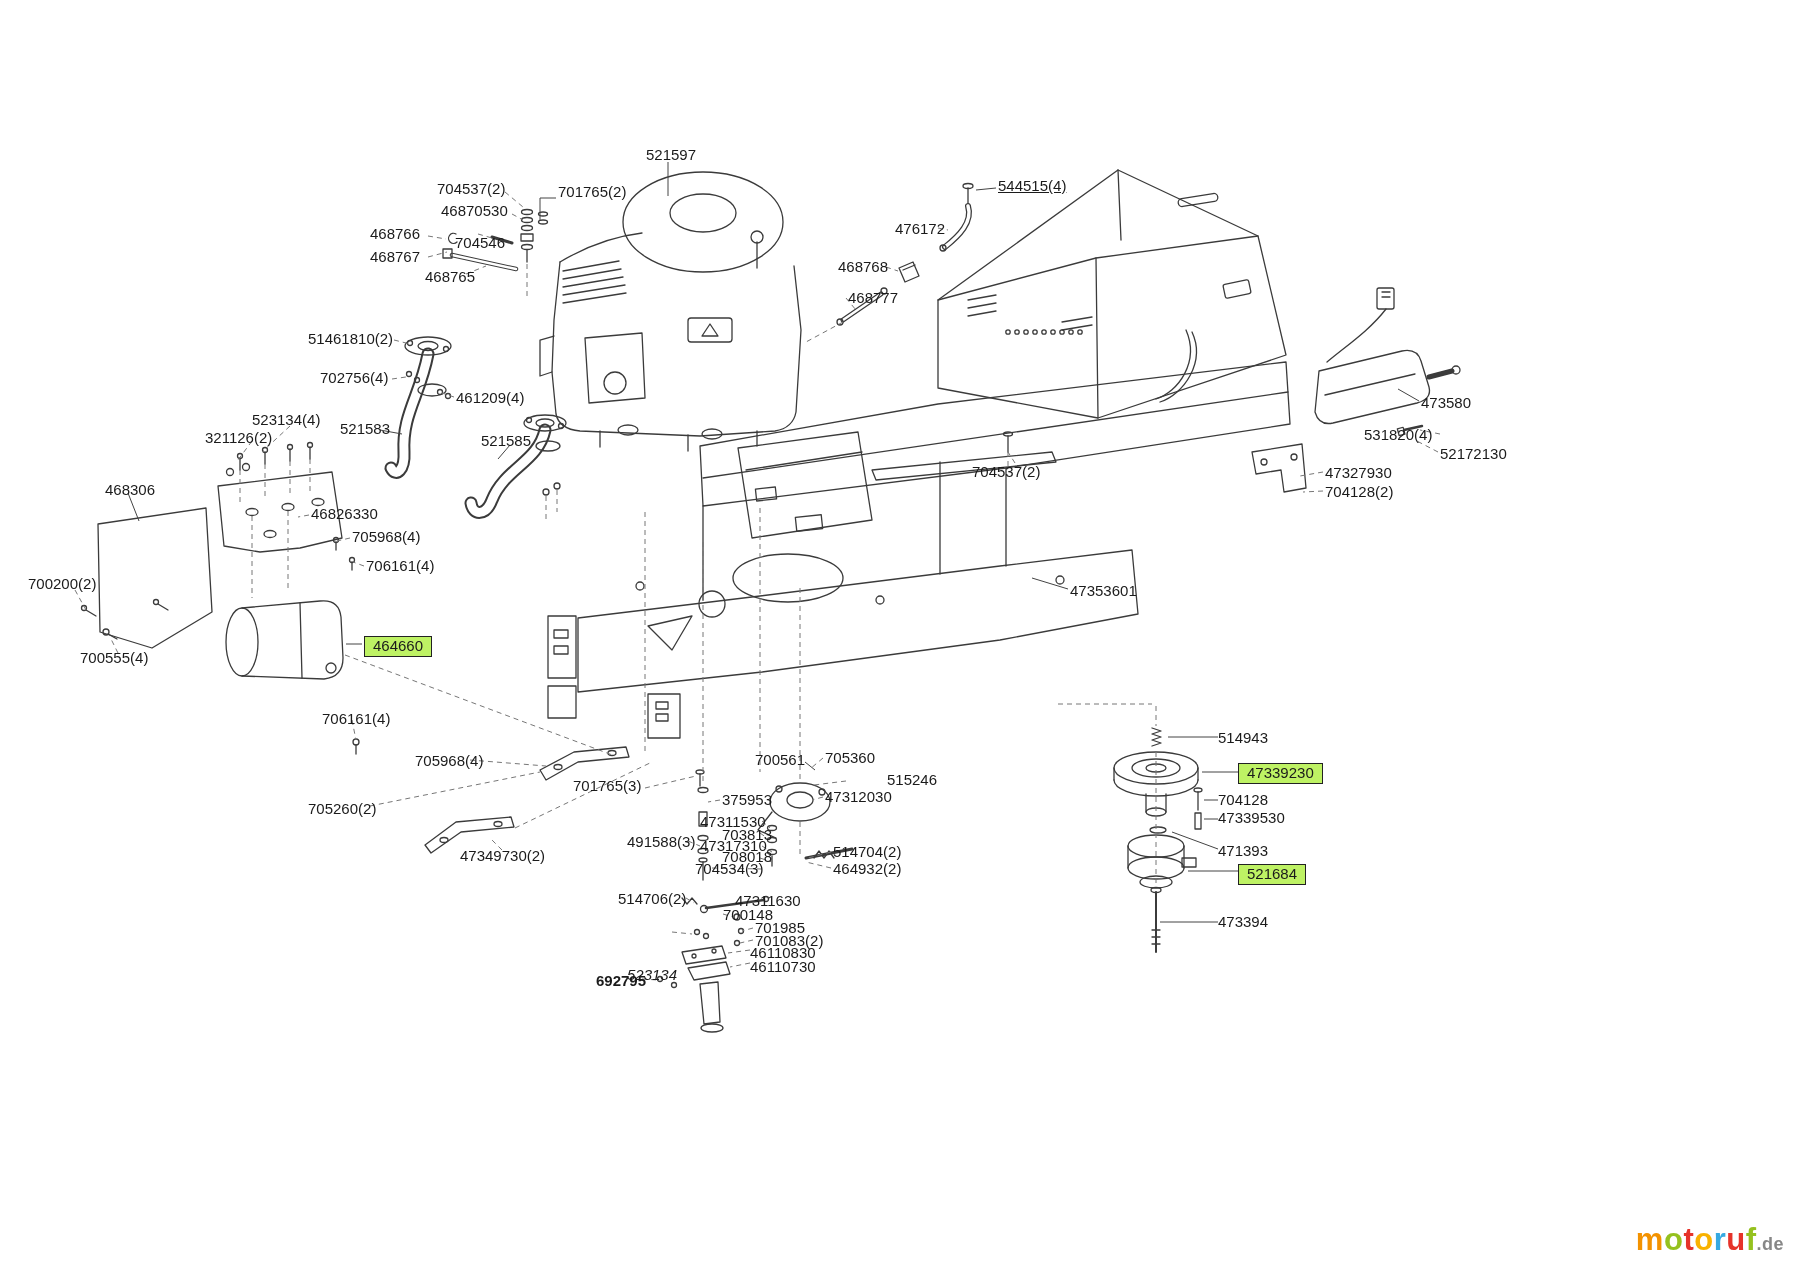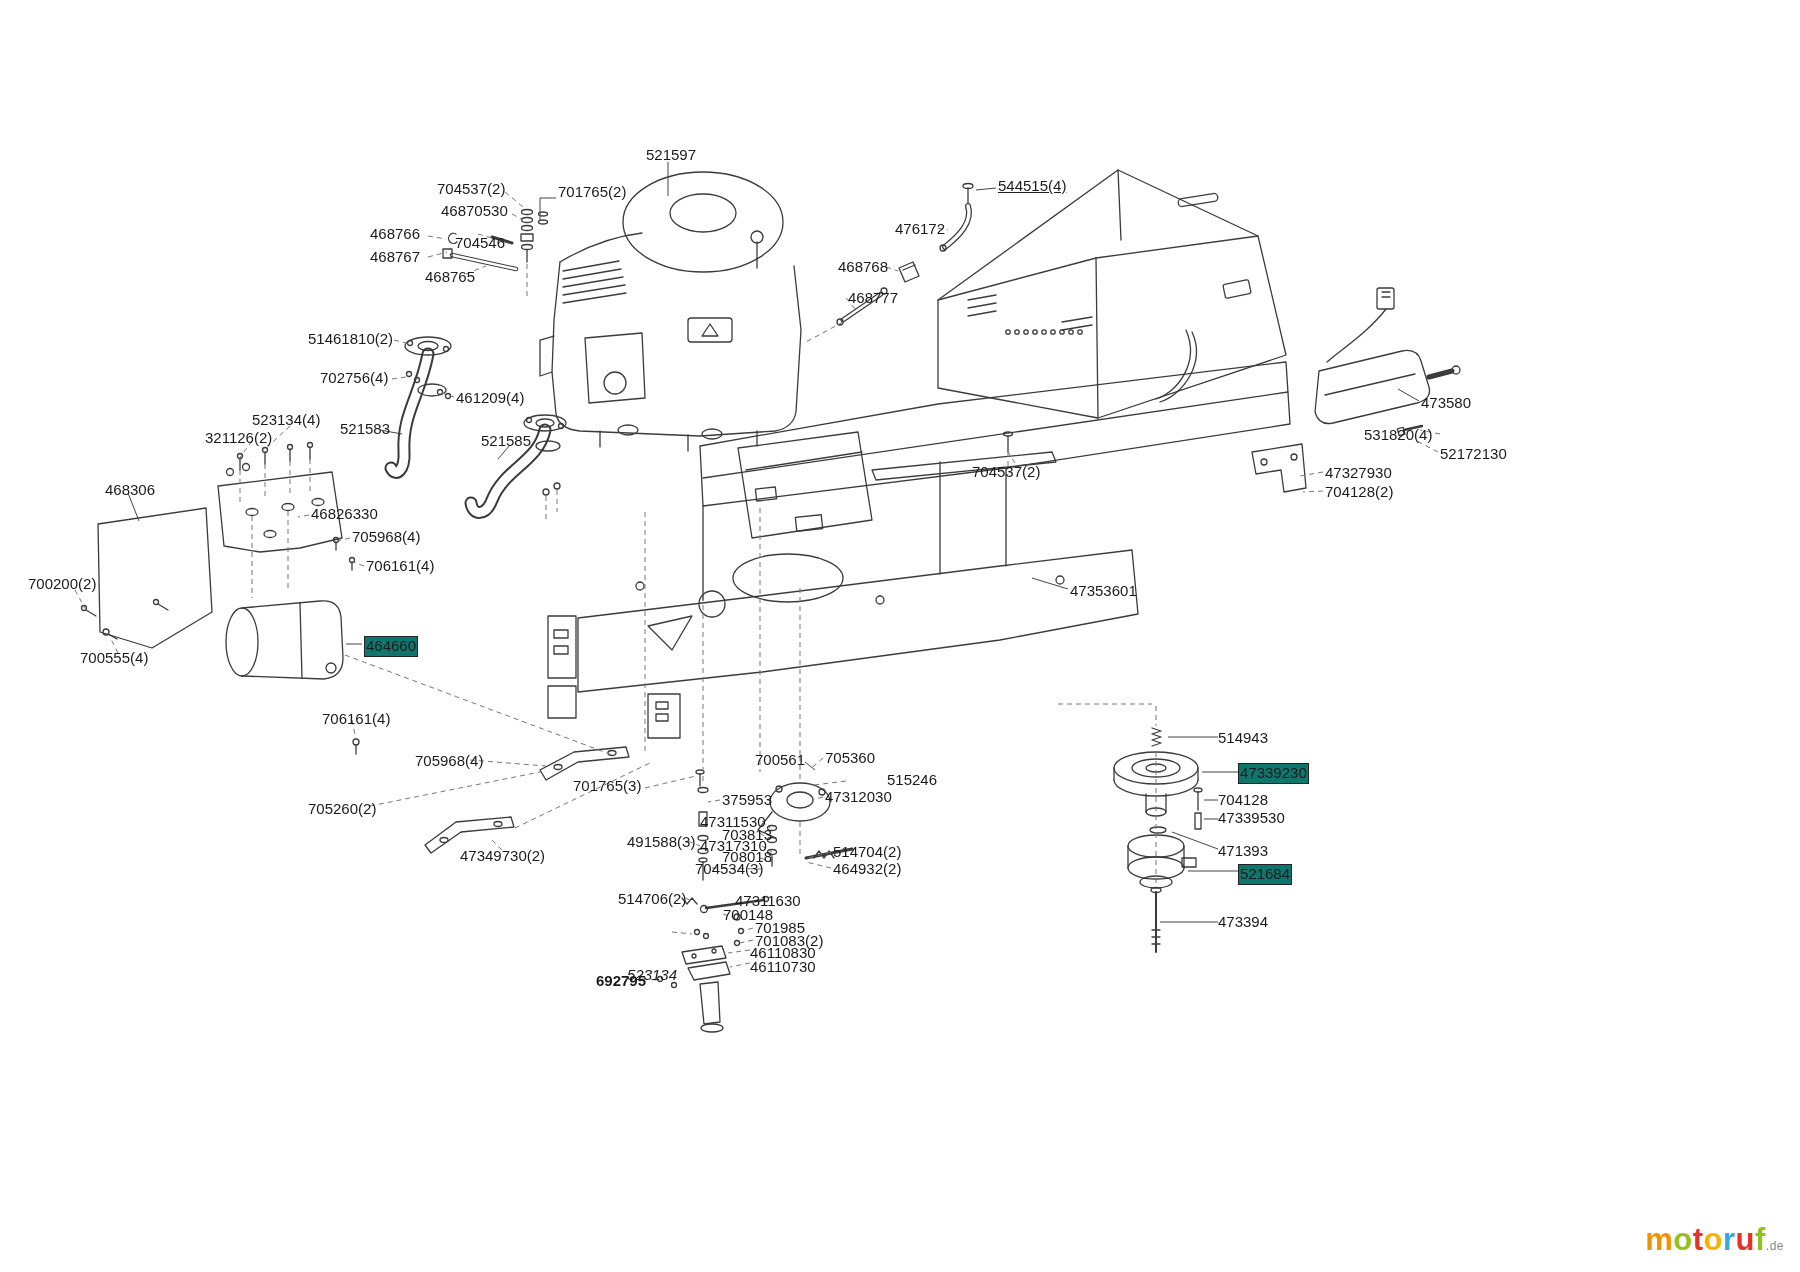--- a/index.html
+++ b/index.html
@@ -5,24 +5,24 @@
   * { margin:0; padding:0; box-sizing:border-box; }
   html,body { background:#ffffff; }
   body { font-family:"Liberation Sans", sans-serif; }
   .page { position:relative; width:1800px; height:1272px; background:#ffffff; overflow:hidden; }
   .art { position:absolute; left:0; top:0; }
   .labels { position:absolute; left:0; top:0; width:100%; height:100%; }
   .part-label {
     position:absolute; font-size:15px; color:#1b1b1b;
     white-space:nowrap; line-height:1.1; background:transparent;
   }
-  .part-label.boxed { border:1.4px solid #222; padding:1px 1px; background:#0f766e; }
+  .part-label.boxed { border:1.4px solid #222; padding:1px 8px; background:#bef264; }
   .brand { position:absolute; right:16px; bottom:14px; font-weight:bold; font-size:31px; letter-spacing:0.5px; font-style:normal; }
   .brand span { display:inline; }
-  .brand .tld { font-size:12px; font-weight:normal; vertical-align:baseline;margin-top:21px; }
+  .brand .tld { font-size:18px; font-weight:bold; vertical-align:baseline;margin-top:21px; }
 </style>
 </head>
 <body>
 
 <div class="page">
 
   <svg class="art" width="1800" height="1272" viewBox="0 0 1800 1272" xmlns="http://www.w3.org/2000/svg">
 
     <g fill="none" stroke="#3b3b3b" stroke-width="1.3" stroke-linejoin="round" stroke-linecap="round">
 

